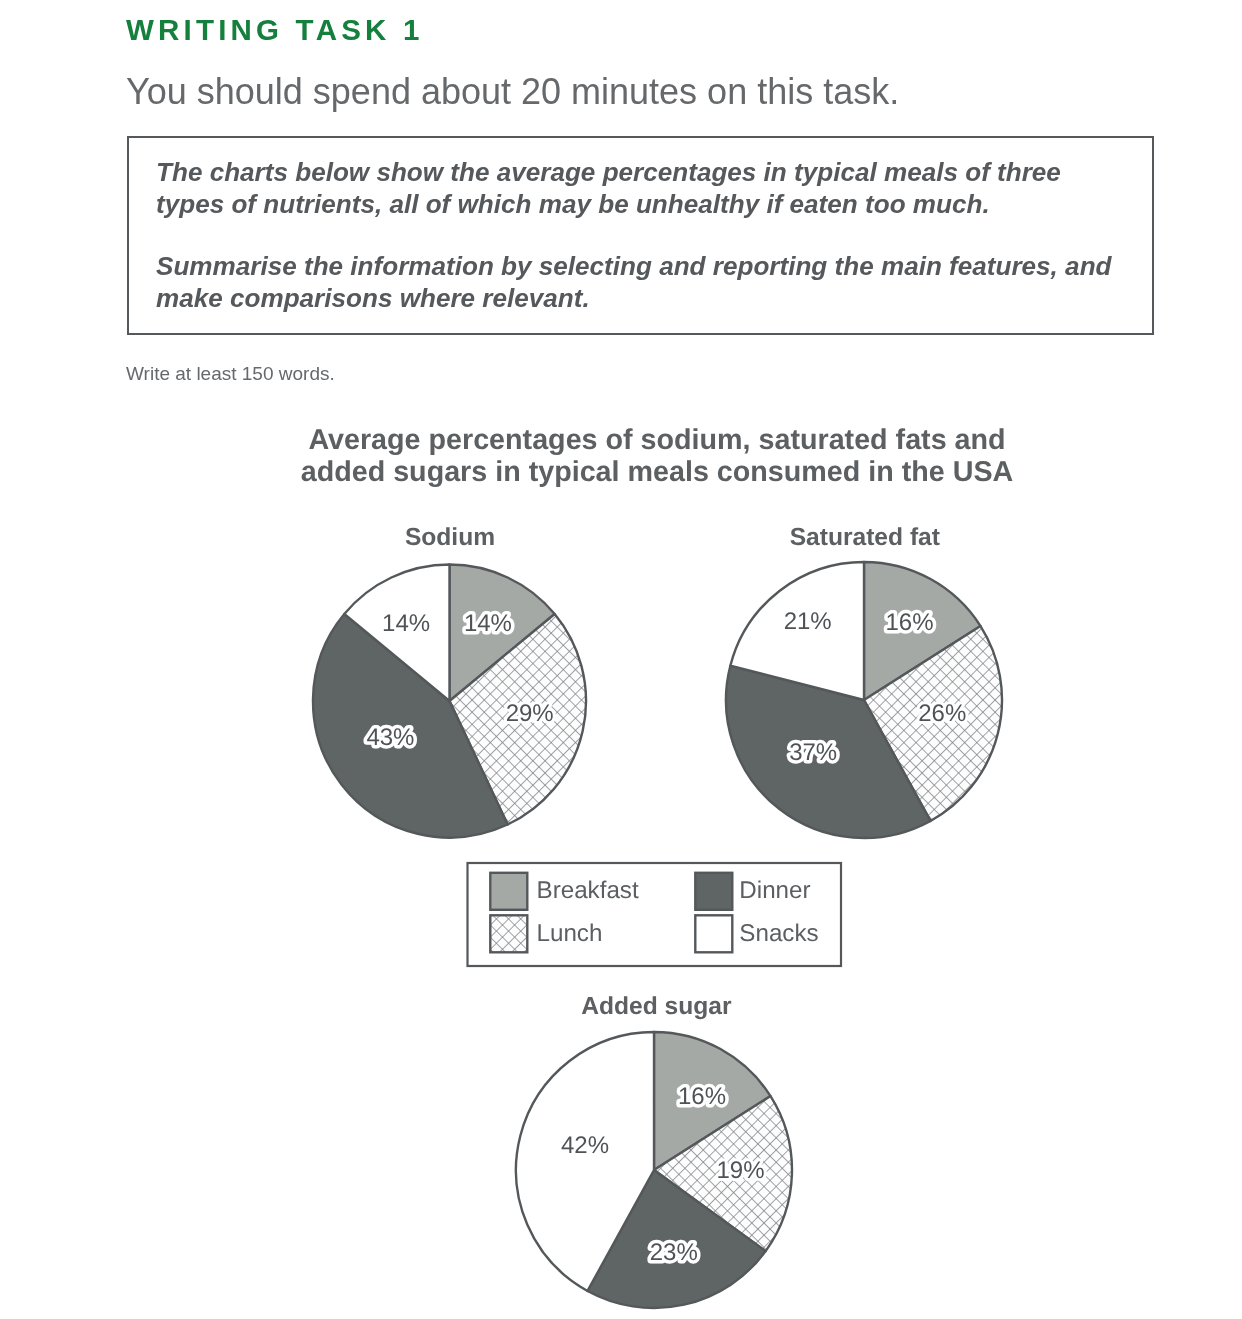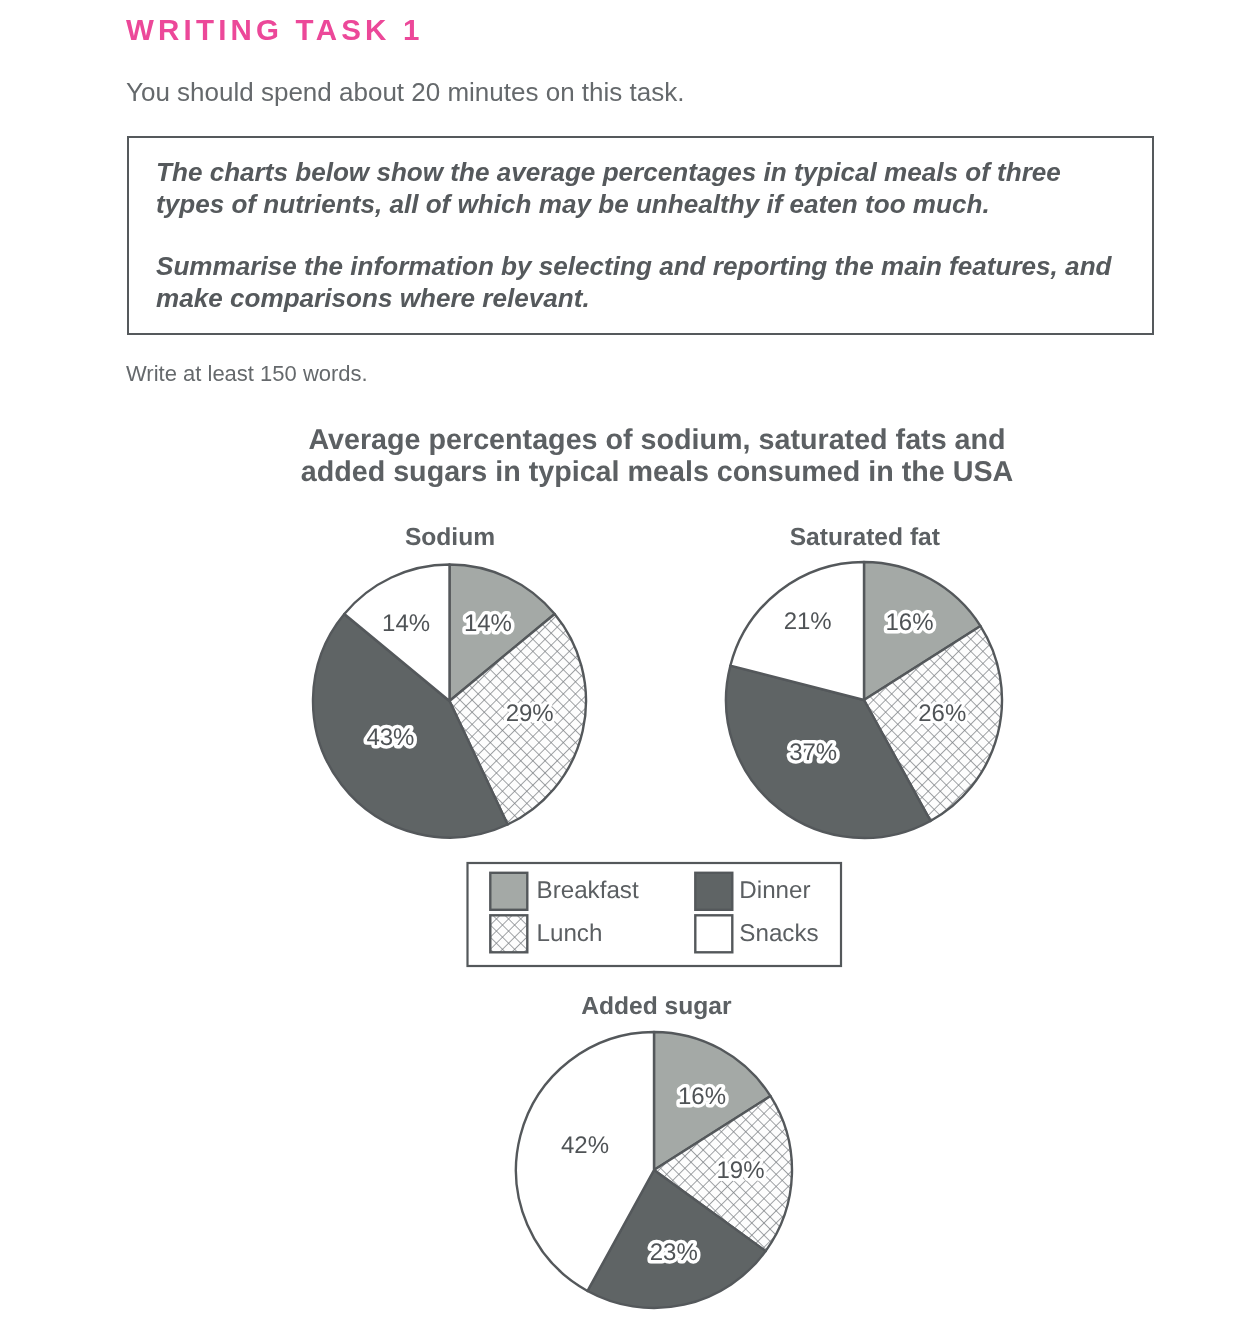--- a/index.html
+++ b/index.html
@@ -5,39 +5,39 @@
   html,body{margin:0;padding:0;background:#fff;}
   body{
     width:1242px;height:1319px;overflow:hidden;
     font-family:"Liberation Sans", sans-serif;
     color:#5b5f62;
   }
   .page{position:relative;width:1242px;height:1319px;background:#ffffff;filter:blur(0.45px);}
 
   .task-title{
     position:absolute;left:126px;top:14.2px;
-    font-size:29.5px;font-weight:bold;letter-spacing:4.2px;color:#ec4899;
+    font-size:29.5px;font-weight:bold;letter-spacing:4.2px;color:#15803d;
     line-height:31px;
   }
   .spend-line{
     position:absolute;left:126px;top:79px;
-    font-size:26px;color:#65696c;line-height:26px;
+    font-size:36px;color:#65696c;line-height:26px;
   }
   .prompt-box{
     position:absolute;left:127px;top:135.5px;width:1027px;height:199px;
     border:2.2px solid #55595c;box-sizing:border-box;
   }
   .prompt-p{
     position:absolute;left:27px;
     font-size:26.1px;font-weight:bold;font-style:italic;color:#55595c;
     line-height:31.5px;width:965px;
   }
   .write-line{
     position:absolute;left:126px;top:361px;
-    font-size:22px;color:#65696c;line-height:26px;
+    font-size:19px;color:#65696c;line-height:26px;
   }
   .chart-wrap{position:absolute;left:16px;top:0;width:1242px;height:1302px;}
   svg{position:absolute;left:0;top:0;}
   svg text{ text-rendering:geometricPrecision; }
 </style>
 </head>
 <body>
 
 <div class="page">
   <div class="task-title">WRITING TASK 1</div>

